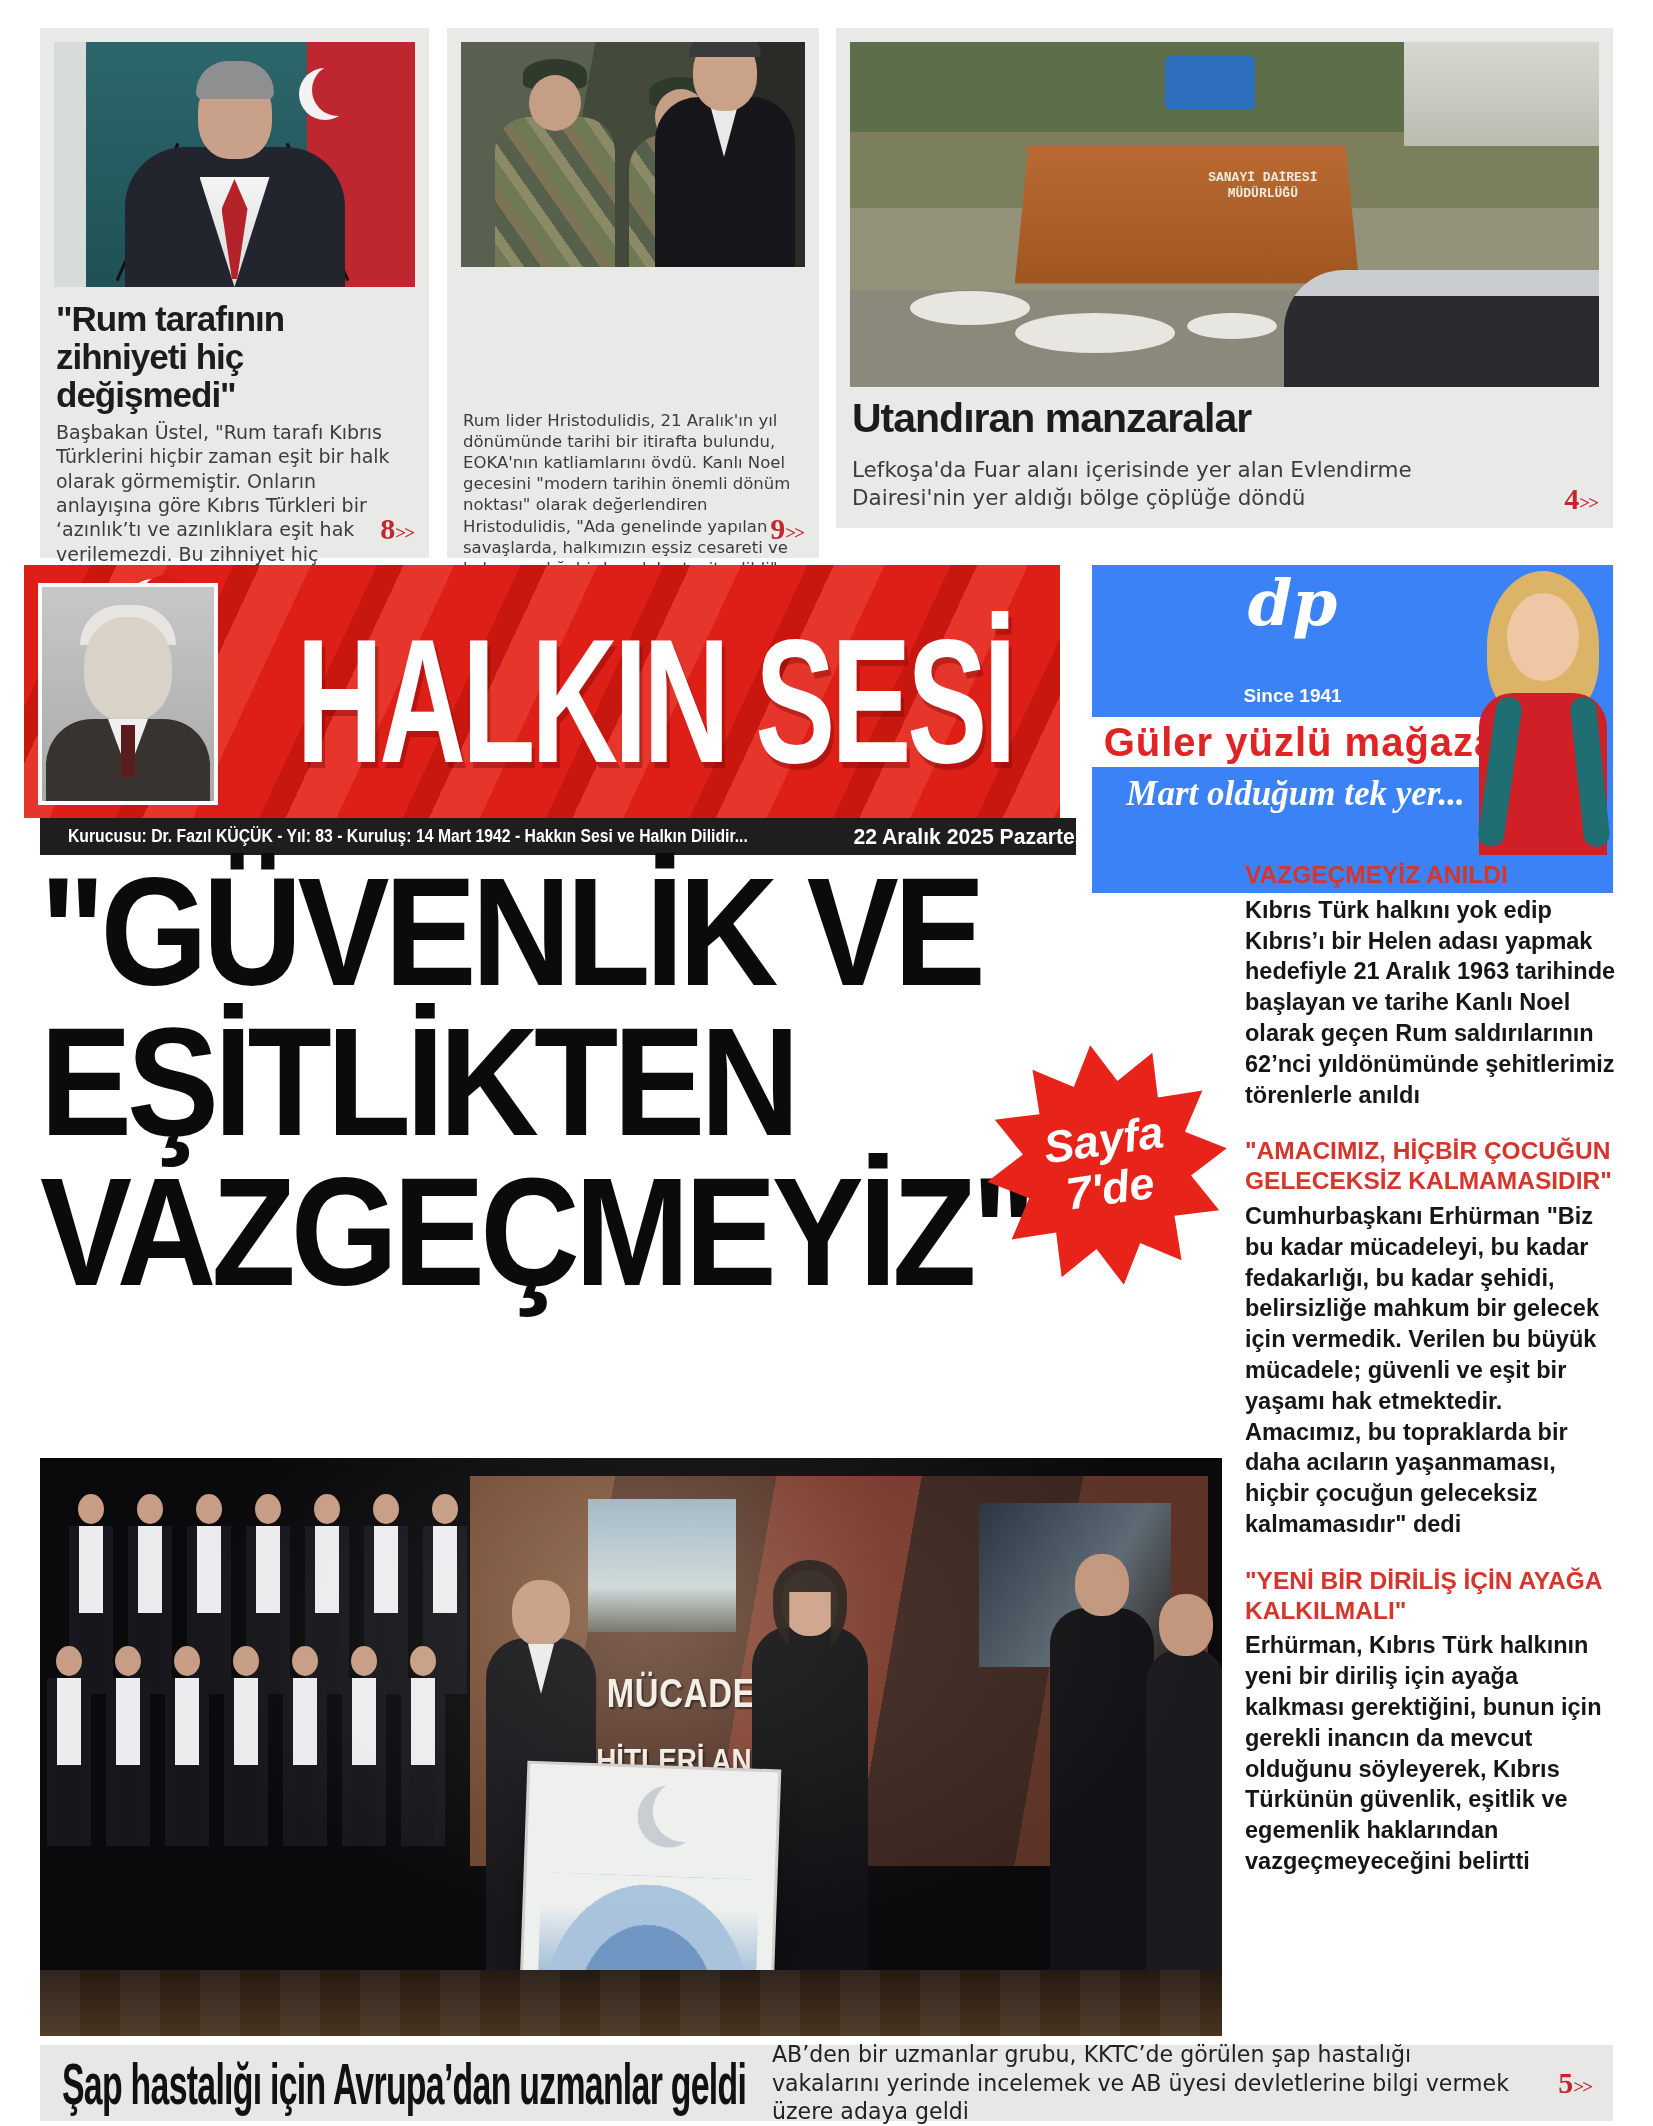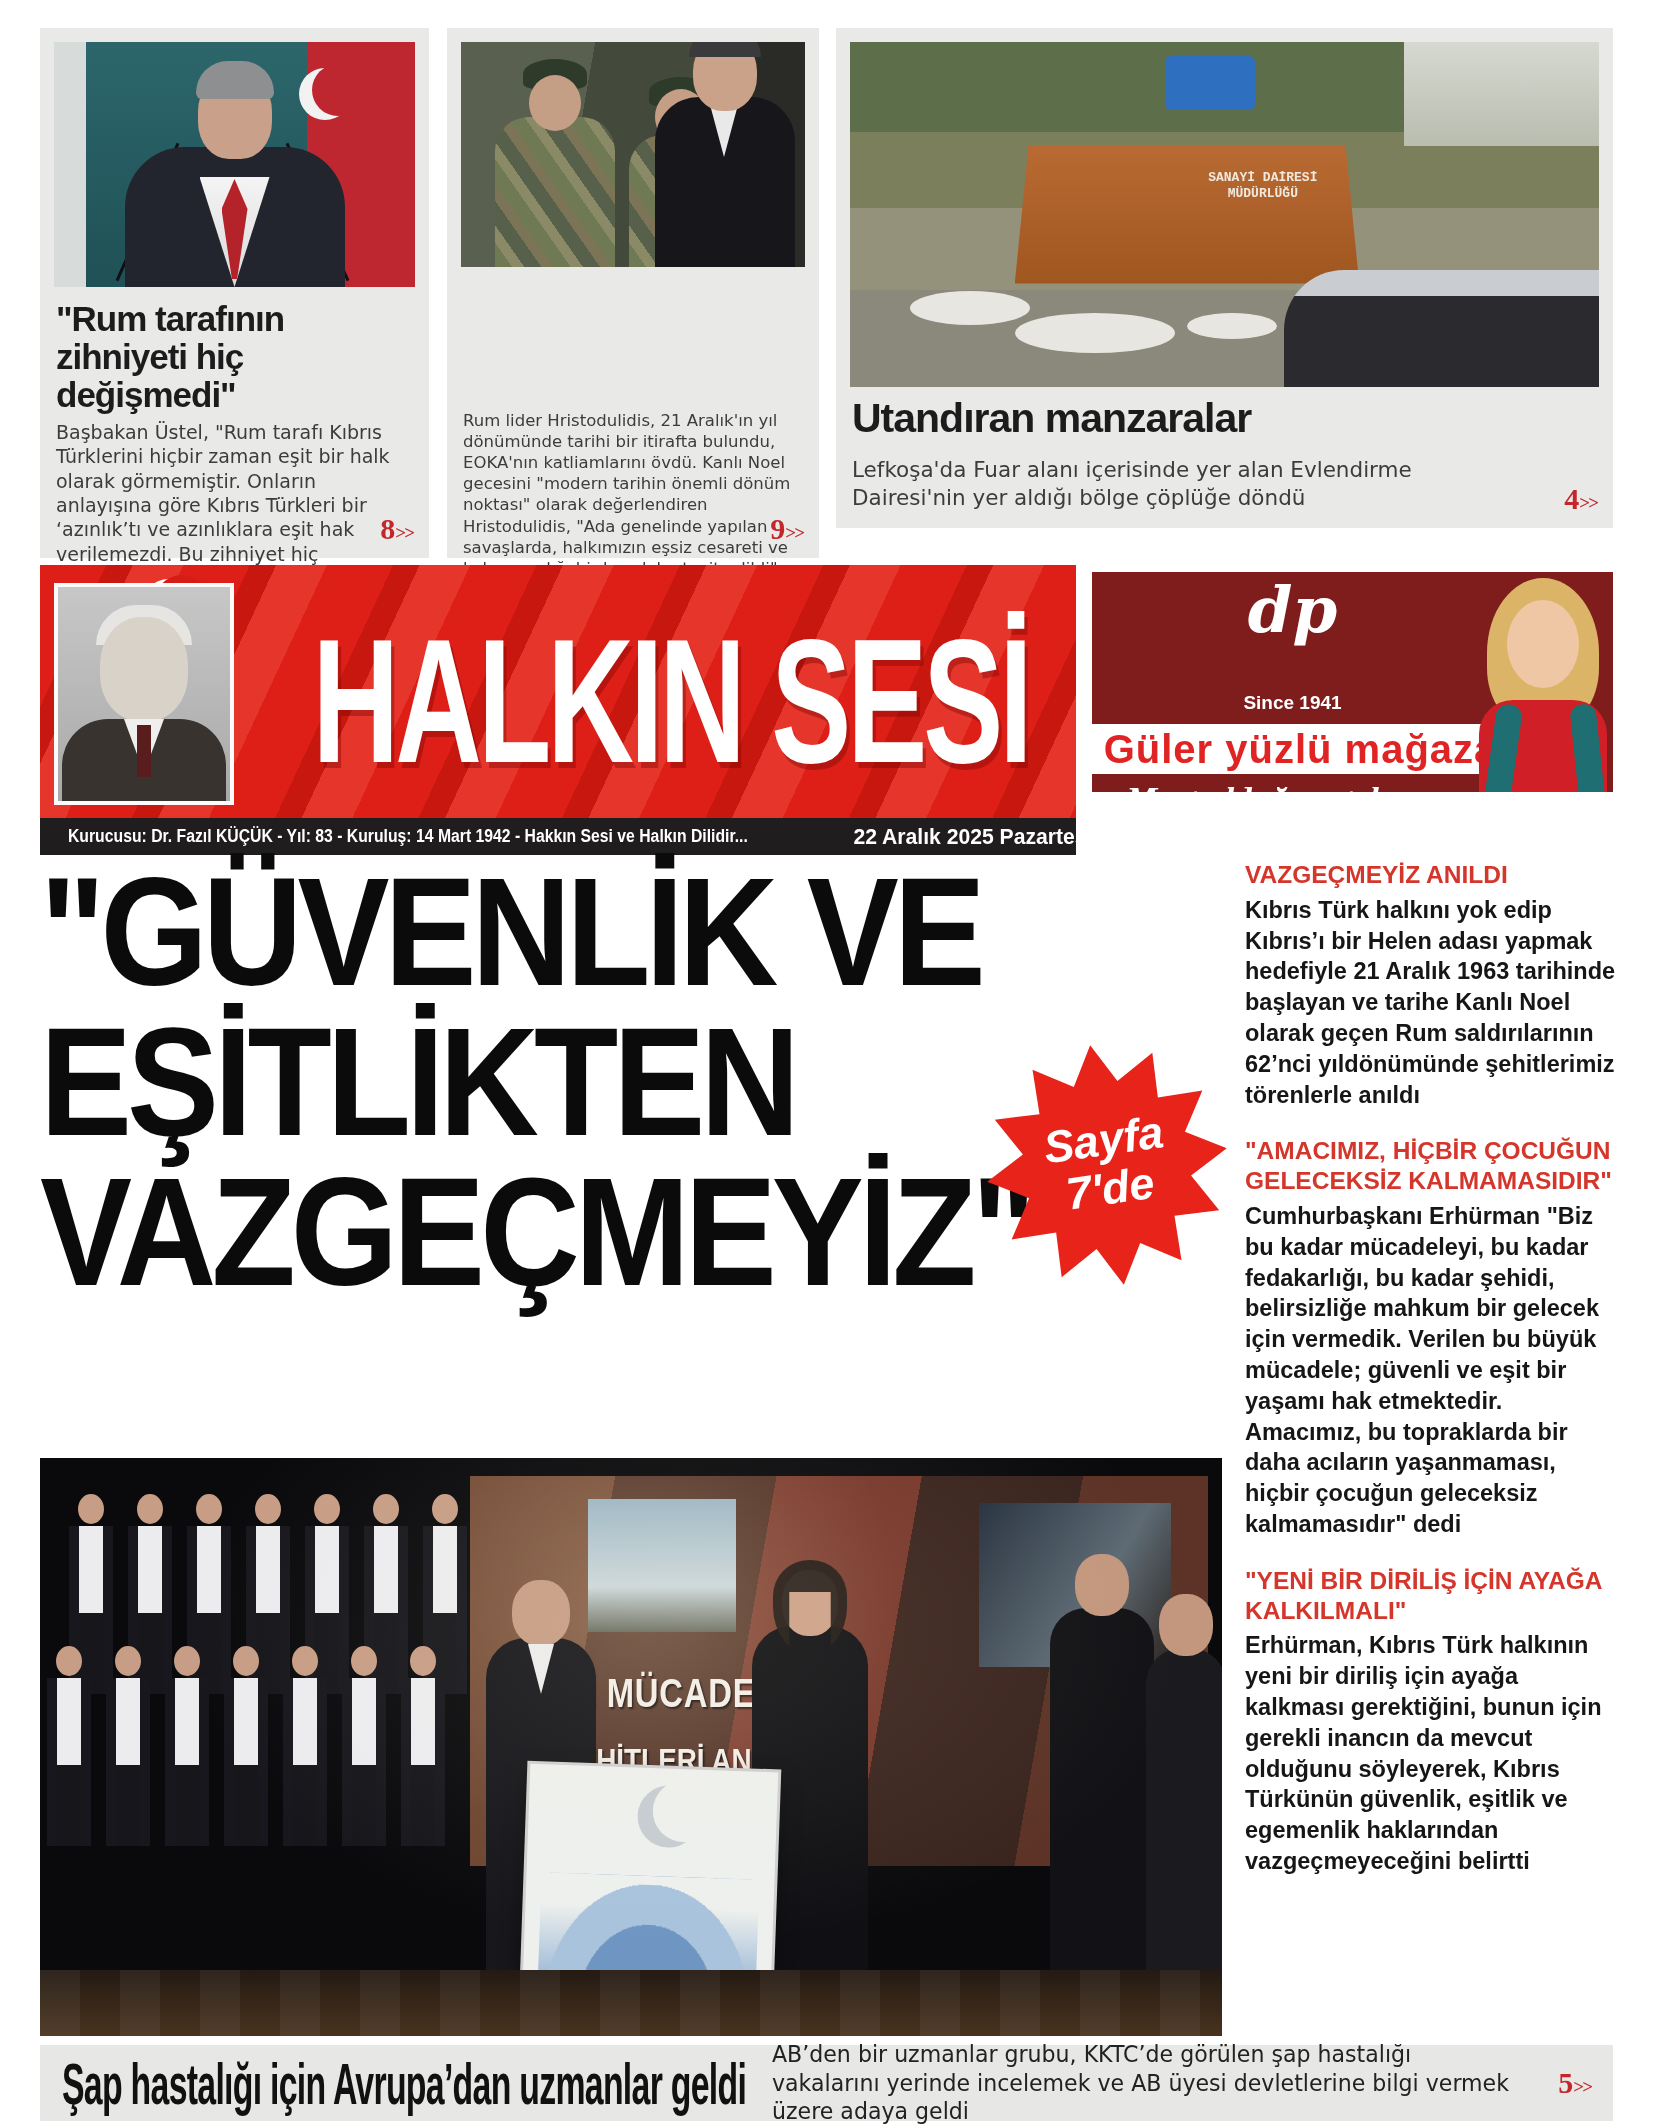--- a/index.html
+++ b/index.html
@@ -63,21 +63,21 @@
           clip-path:polygon(4% 0,96% 0,100% 100%,0 100%);font-family:Liberation Mono, monospace;}
   .p3-bin-text{position:absolute;right:8%;top:18%;width:40%;color:#f2e9de;font-size:13px;font-weight:700;line-height:1.2;text-align:center;}
   .p3-trash{position:absolute;background:#e8e6e0;border-radius:50%;}
   .t1{left:8%;bottom:18%;width:120px;height:34px;}
   .t2{left:22%;bottom:10%;width:160px;height:40px;}
   .t3{left:45%;bottom:14%;width:90px;height:26px;}
   .p3-car{position:absolute;right:0;bottom:0;width:42%;height:34%;background:linear-gradient(180deg,#c9ccd1 0 22%,#2b2b2f 22%);
           border-radius:60px 0 0 0;}
 
   
-  #masthead{position:absolute;left:40px;top:565px;width:1036px;height:253px;
+  #masthead{position:absolute;left:24px;top:565px;width:1036px;height:253px;
             background:repeating-linear-gradient(115deg,#dd1f17 0 60px,#c8170f 60px 84px,#e6352b 84px 130px);overflow:hidden;}
   .tr-cres{position:absolute;left:100px;top:14px;width:58px;height:58px;border-radius:50%;background:#ffffff;}
   .tr-cres::after{content:"";position:absolute;left:14px;top:-4px;width:56px;height:56px;border-radius:50%;background:#d61d15;}
   .tr-star{position:absolute;left:172px;top:30px;color:#fff;font-size:26px;}
   .portrait{position:absolute;left:14px;top:18px;width:172px;height:214px;border:4px solid #fbfbfb;
             background:linear-gradient(180deg,#c7c7c7,#a9a9a9);}
   .po-hair{position:absolute;left:50%;top:18px;width:96px;height:40px;transform:translateX(-50%);
            border-radius:44px 44px 0 0;background:#e7e5e1;}
   .po-head{position:absolute;left:50%;top:30px;width:88px;height:104px;transform:translateX(-50%);
            border-radius:46% 46% 44% 44%;background:#d9d2c8;}
@@ -90,21 +90,21 @@
             font-size:150px;font-weight:900;letter-spacing:-5px;white-space:nowrap;
             transform:scale(0.80,1.18);transform-origin:center top;
             text-shadow:4px 5px 0 rgba(110,0,0,.35);}
 
   #blackbar{position:absolute;left:40px;top:818px;width:1036px;height:37px;background:#201d1e;
             display:flex;align-items:center;justify-content:space-between;box-sizing:border-box;padding:0 28px;color:#fff;}
   .founder{font-size:17.5px;font-weight:700;white-space:nowrap;transform:scaleX(0.9);transform-origin:left center;}
   .dateline{display:flex;gap:20px;font-size:22.5px;font-weight:700;white-space:nowrap;transform:scaleX(0.94);transform-origin:right center;}
 
   
-  #ad{position:absolute;left:1092px;top:565px;width:521px;height:220px;background:#7f1d1d;overflow:hidden;margin-top:7px;}
+  #ad{position:absolute;left:1092px;top:565px;width:521px;height:328px;background:#3b82f6;overflow:hidden;}
   .dp-logo{position:absolute;top:6px;left:0;right:120px;text-align:center;color:#fff;
            font-family:"DejaVu Serif",serif;font-size:64px;font-weight:700;font-style:italic;line-height:1;}
   .ad-brand{position:absolute;top:80px;left:0;right:120px;text-align:center;color:#fff;font-size:33px;font-weight:800;letter-spacing:3px;}
   .ad-since{position:absolute;top:120px;left:0;right:120px;text-align:center;color:#fff;font-size:19px;font-weight:700;}
   .ad-band{position:absolute;top:152px;left:0;right:104px;height:50px;background:#fff;display:flex;align-items:center;justify-content:center;}
   .ad-band span{color:#e02423;font-size:40px;font-weight:800;letter-spacing:1px;}
   .ad-script{position:absolute;top:210px;left:6px;right:120px;text-align:center;color:#fff;
              font-family:"Liberation Serif",serif;font-style:italic;font-weight:700;font-size:35px;line-height:1.1;}
   .ad-girl{position:absolute;right:0;top:0;width:140px;height:100%;}
   .g-hair{position:absolute;left:14px;top:6px;width:112px;height:150px;border-radius:50% 50% 40% 40%;background:#dcb468;}

